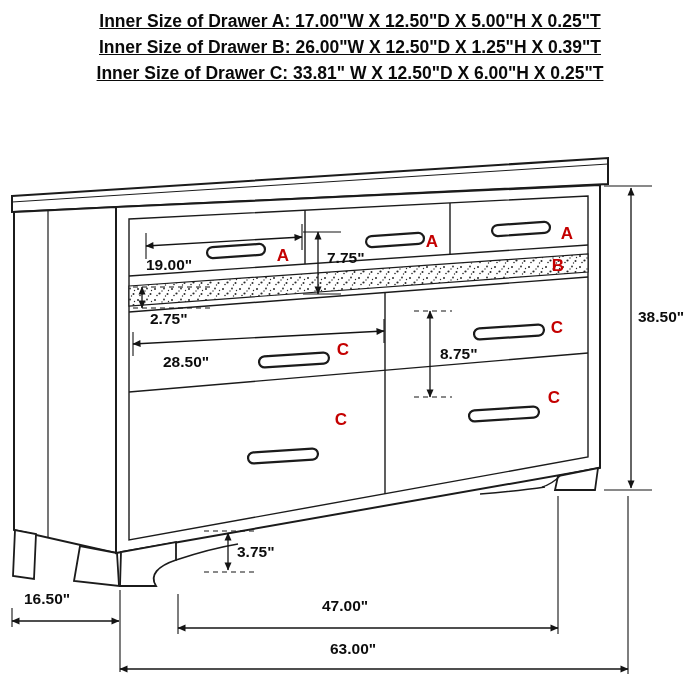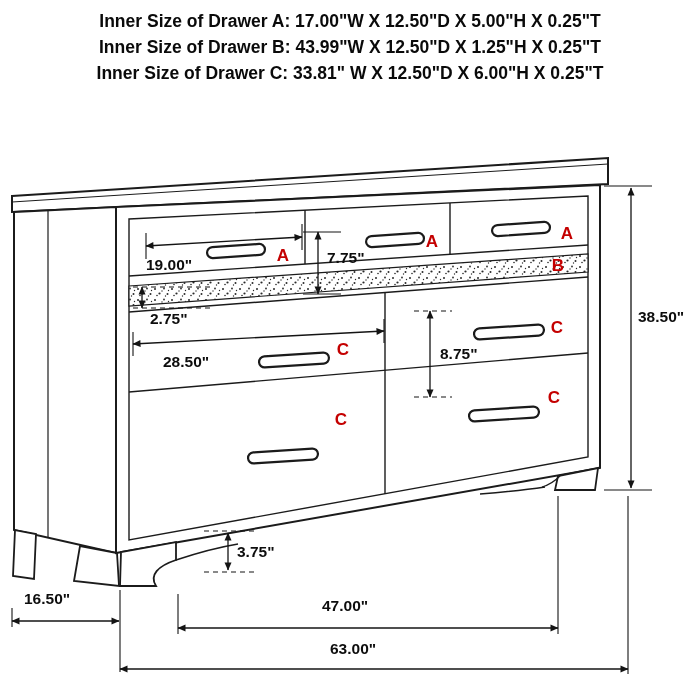--- a/index.html
+++ b/index.html
@@ -1,36 +1,36 @@
 <!DOCTYPE html>
 <html><head>
 <meta charset="utf-8">
 <style>
   html,body{margin:0;padding:0;background:#ffffff;}
   .canvas{position:relative;width:700px;height:700px;background:#fff;overflow:hidden;
           font-family:"Liberation Sans",sans-serif;}
   .header{position:absolute;top:8px;left:0;width:100%;text-align:center;
-          font-weight:bold;font-size:17.5px;line-height:26px;color:#0a0a0a;}
+          font-weight:bold;font-size:17.5px;line-height:26px;color:#0a0a0a;text-decoration:underline;}
   svg{position:absolute;top:0;left:0;}
   .ln{stroke:#1b1b1b;fill:none;}
   .fillw{fill:#ffffff;stroke:#1b1b1b;}
   .dim{stroke:#141414;stroke-width:1.3;fill:none;}
   .tick{stroke:#141414;stroke-width:1.1;fill:none;}
   .tickd{stroke:#141414;stroke-width:1.1;fill:none;stroke-dasharray:5 4;}
   .dim-t{font-family:"Liberation Sans",sans-serif;font-weight:bold;font-size:15.5px;fill:#0d0d0d;}
   .lbl-red{font-family:"Liberation Sans",sans-serif;font-weight:bold;font-size:17px;}
 </style>
 </head>
 <body>
 
 <div class="canvas">
 
   <div class="header">
     <div>Inner Size of Drawer A: 17.00"W X 12.50"D X 5.00"H X 0.25"T</div>
-    <div>Inner Size of Drawer B: 43.99"W X 12.50"D X 1.25"H X 0.25"T</div>
+    <div>Inner Size of Drawer B: 26.00"W X 12.50"D X 1.25"H X 0.39"T</div>
     <div>Inner Size of Drawer C: 33.81" W X 12.50"D X 6.00"H X 0.25"T</div>
   </div>
 
   <svg width="700" height="700" viewBox="0 0 700 700">
     <defs>
       <marker id="arw" viewBox="0 0 9 8" markerWidth="9" markerHeight="8" refX="8" refY="4" orient="auto-start-reverse" markerUnits="userSpaceOnUse">
         <path d="M0.5,0.5 L8.5,4 L0.5,7.5 Z" fill="#141414"></path>
       </marker>
       <pattern id="glit" width="17" height="11" patternUnits="userSpaceOnUse">
         <rect width="17" height="11" fill="#ffffff"></rect>

